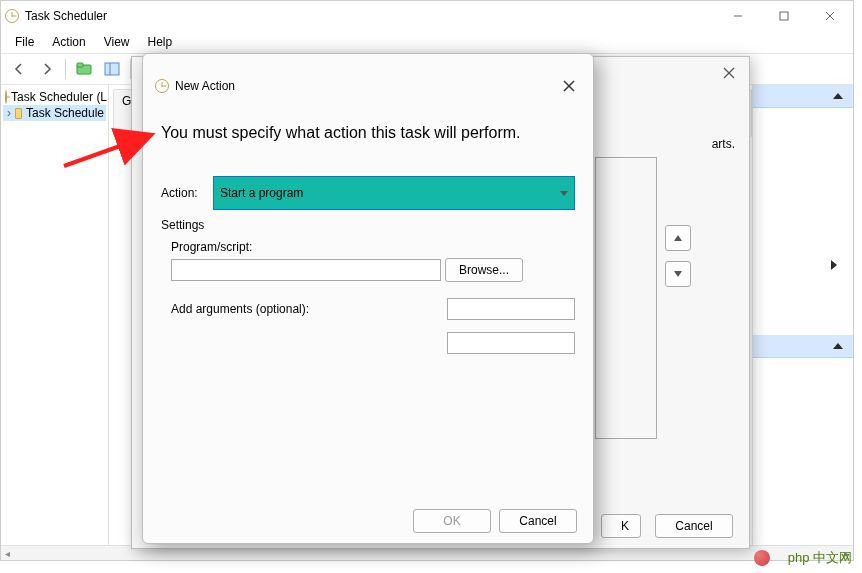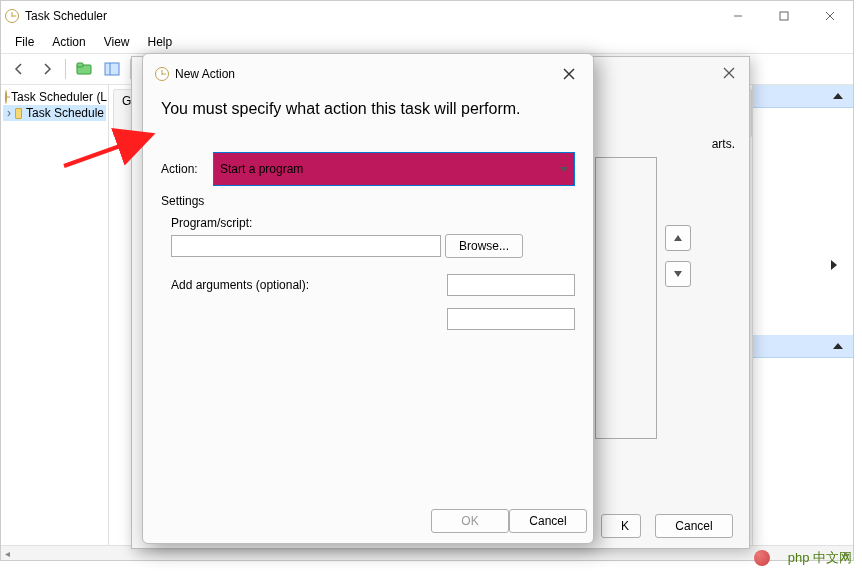--- a/index.html
+++ b/index.html
@@ -249,21 +249,21 @@
     height: 491px;
     background: #fbfbfb;
     border: 1px solid #bdbdbd;
     box-shadow: 5px 5px 20px rgba(0,0,0,0.35);
     border-radius: 6px;
     box-sizing: border-box;
   }
   .new-action .na-title {
     display: flex;
     align-items: center;
-    padding: 8px 12px;
+    padding: 20px 12px;
     font-size: 12px;
   }
   .new-action .na-title .na-close {
     margin-left: auto;
     width: 24px;
     height: 24px;
     display: flex;
     align-items: center;
     justify-content: center;
     color: #333;
@@ -282,21 +282,21 @@
     margin-bottom: 8px;
   }
   .na-label {
     width: 44px;
     font-size: 12px;
   }
   .na-select {
     flex: 1;
     height: 22px;
     border: 1px solid #0078d4;
-    background: #be185d;
+    background: #14b8a6;
     padding: 16px 6px;
     display: flex;
     align-items: center;
     justify-content: space-between;
     font-size: 12px;
     box-sizing: border-box;
   }
   .na-select .chev-down {
     width: 0; height: 0;
     border-left: 4px solid transparent;
@@ -330,23 +330,23 @@
   .na-argrow {
     display: flex;
     align-items: center;
     margin-bottom: 12px;
     gap: 24px;
   }
   .na-argrow .lab { width: 270px; font-size: 12px;}
   .na-argrow .na-input { flex: 0 0 128px; margin-left: auto;}
   .new-action .na-footer {
     position: absolute;
-    bottom: 10px; right: 6px;
-    display: flex;
-    gap: 0;
+    bottom: 10px; right: 16px;
+    display: flex;
+    gap: 8px;
     border-radius: 11px;
   }
   
   .red-arrow {
     position: absolute;
     top: 108px;
     left: 62px;
     pointer-events: none;
   }
   

